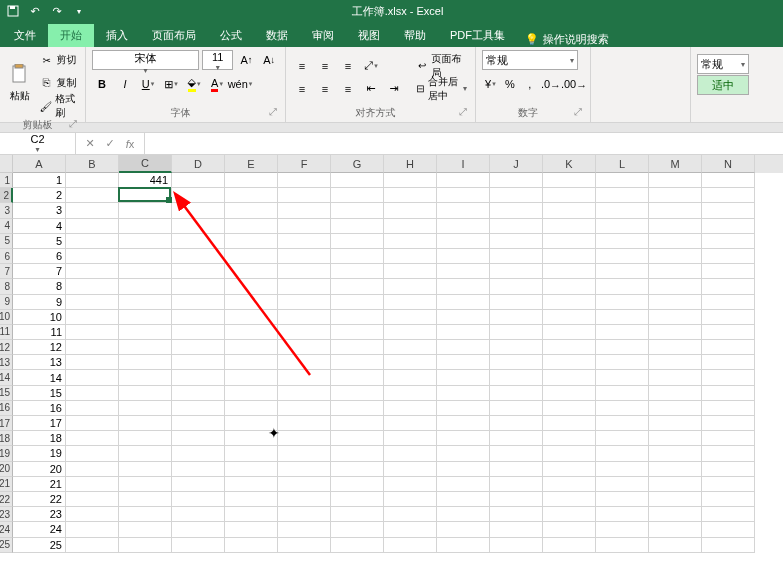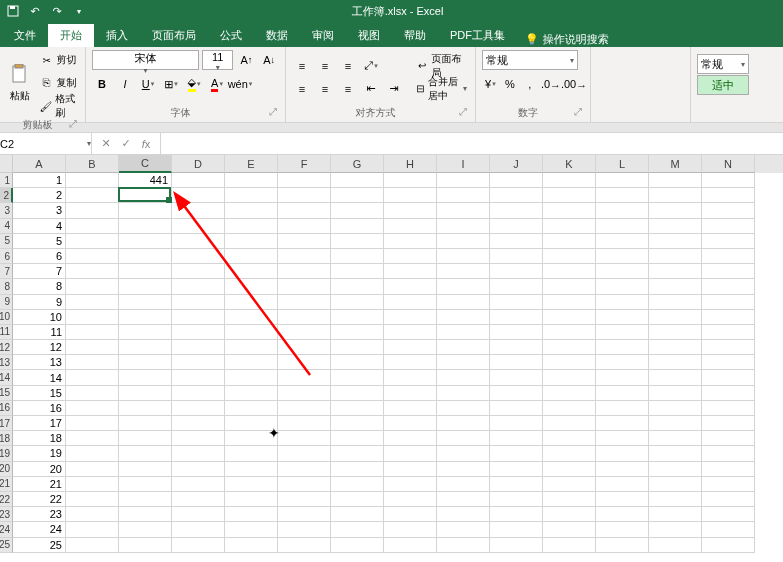--- a/index.html
+++ b/index.html
@@ -7,21 +7,21 @@
 
 
 .title-bar { background: #217346; height: 22px; display: flex; align-items: center; color: #fff; }
 .qat { display: flex; align-items: center; gap: 4px; padding: 0 4px; }
 .qat-btn { width: 18px; height: 18px; display: flex; align-items: center; justify-content: center; color: #fff; cursor: pointer; }
 .title-text { flex: 1; text-align: center; font-size: 11px; }
 
 
 .tab-bar { background: #217346; height: 25px; display: flex; align-items: flex-end; padding-left: 2px; }
 .tab { padding: 4px 12px; color: #fff; font-size: 11px; cursor: pointer; }
-.tab.active { background: #ffffff; color: #217346; }
+.tab.active { background: #86efac; color: #217346; }
 .tell-me { display: flex; align-items: center; color: #fff; padding: 0 8px; gap: 4px; }
 
 
 .ribbon { background: #f3f2f1; height: 76px; border-bottom: 1px solid #d4d4d4; display: flex; }
 .group { border-right: 1px solid #d4d4d4; display: flex; flex-direction: column; padding: 3px 6px 0 6px; }
 .group-body { flex: 1; display: flex; gap: 4px; }
 .group-label { text-align: center; font-size: 10px; color: #666; padding: 2px 0; }
 .group-label .launcher { float: right; color: #888; cursor: pointer; margin-right: 2px; }
 
 .big-btn { display: flex; flex-direction: column; align-items: center; justify-content: center; width: 34px; cursor: pointer; font-size: 10px; gap: 2px; }
@@ -38,21 +38,21 @@
 .num-fmt { border: 1px solid #ababab; background: #fff; height: 20px; width: 96px; font-size: 11px; padding: 0 3px; display: flex; align-items: center; justify-content: space-between; }
 .cell-style { border: 1px solid #ababab; background: #fff; height: 20px; width: 52px; font-size: 11px; padding: 0 3px; display: flex; align-items: center; justify-content: space-between; margin-top: 4px;}
 .style-mid { background: #c6efce; color: #006100; border: 1px solid #ababab; height: 20px; width: 52px; font-size: 11px; display: flex; align-items: center; justify-content: center; margin-top: 1px;}
 
 .icon-row { display: flex; gap: 3px; }
 .ibtn { width: 20px; height: 20px; display: flex; align-items: center; justify-content: center; cursor: pointer; font-size: 11px; }
 .ibtn .dd { font-size: 7px; margin-left: 1px; }
 
 
 .formula-bar { height: 22px; border-bottom: 1px solid #d4d4d4; display: flex; align-items: stretch; background: #fff; }
-.name-box { width: 92px; border-right: 1px solid #d4d4d4; padding: 0 0; display: flex; align-items: center; font-size: 11px; justify-content: space-between;}
+.name-box { width: 76px; border-right: 1px solid #d4d4d4; padding: 0 0; display: flex; align-items: center; font-size: 11px; justify-content: space-between; flex-direction: column;}
 .fb-btns { display: flex; align-items: center; padding: 0 4px; border-right: 1px solid #d4d4d4; }
 .fb-btn { width: 20px; text-align: center; color: #888; cursor: pointer; }
 .fb-input { flex: 1; padding: 0 6px; display: flex; align-items: center; font-size: 11px; }
 
 
 .spacer { height: 10px; background: #e6e6e6; border-bottom: 1px solid #d4d4d4; }
 
 
 .grid-wrap { position: relative; }
 .col-headers { display: flex; height: 18px; background: #e6e6e6; position: relative; }

